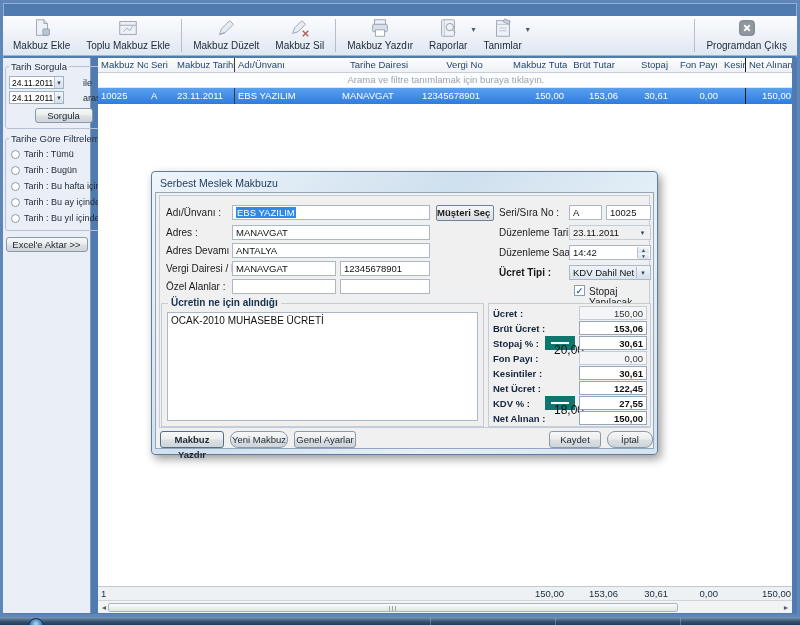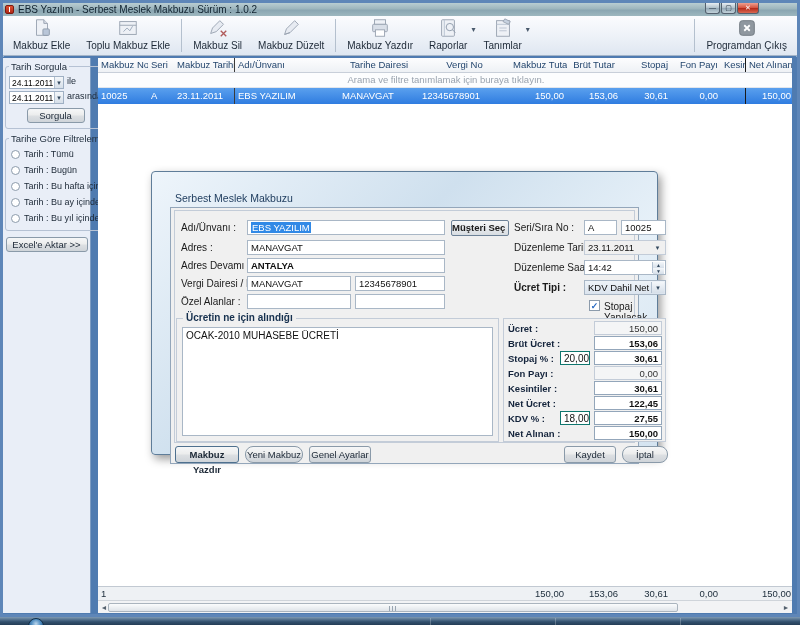--- a/index.html
+++ b/index.html
@@ -34,21 +34,21 @@
   .tsep{width:1px;background:#b4c0ce;margin:2px 3px;}
   .tarrow{font-size:8px;color:#4a5a6c;align-self:center;margin:0 0 12px -4px;}
   .tspacer{flex:1;}
 
   
   .client{position:absolute;left:0;top:54px;right:0;bottom:0;background:#4f7bb0;}
   .sidebar{position:absolute;left:0;top:1px;width:88px;bottom:1px;background:#e9eef7;
     border-right:1px solid #7d9cc2;padding:2px 2px;}
   fieldset{border:1px solid #b6c2d4;border-radius:3px;margin:1px 0 4px;padding:2px 3px 4px;}
   legend{font-size:9.5px;color:#22303f;padding:0 2px;}
-  .dcombo-row{display:flex;align-items:flex-start;margin:2px 0;}
+  .dcombo-row{display:flex;align-items:center;margin:2px 0;gap:16px;}
   .dcombo{display:flex;width:55px;height:13px;background:#fff;border:1px solid #9fb0c4;}
   .dcombo .dval{flex:1;font-size:8.5px;padding:1px 1px 0 2px;white-space:nowrap;overflow:hidden;}
   .dcombo .darr{width:9px;background:linear-gradient(#f4f7fa,#d6dfe9);border-left:1px solid #b2c0d0;
     font-size:7px;line-height:11px;text-align:center;color:#33485e;}
   .dsuffix{font-size:9px;margin-left:3px;color:#1c2836;}
   .btn{display:inline-block;border:1px solid #8a9aa9;border-radius:3px;text-align:center;
     background:linear-gradient(180deg,#f6f7f8 0%,#eceded 45%,#dcdfe2 55%,#cfd4d9 100%);
     font-size:9.5px;color:#1c2836;line-height:13px;}
   .sorgula{display:block;width:58px;margin:4px auto 1px;height:15px;}
   .radio-row{display:flex;align-items:center;height:16px;}
@@ -76,21 +76,21 @@
   .gscroll{position:absolute;left:0;right:0;bottom:0;height:13px;background:#f2f3f5;
     border-top:1px solid #cfd4da;display:flex;align-items:center;}
   .sarrow{width:12px;font-size:7px;color:#55616e;text-align:center;}
   .sthumb{position:absolute;left:10px;width:570px;top:2px;height:9px;border:1px solid #aab4be;
     border-radius:2px;background:linear-gradient(#fbfcfd,#dfe4e9);}
   .sgrip{position:absolute;left:50%;top:2px;width:9px;height:5px;margin-left:-4px;
     background:repeating-linear-gradient(90deg,#9aa6b2 0 1px,transparent 1px 3px);}
 
   
   .dialog{position:absolute;left:148px;top:168px;width:507px;height:284px;
-    border:1px solid #5f7d99;border-radius:4px;padding:18px;
+    border:1px solid #5f7d99;border-radius:4px;padding:3px;
     background:linear-gradient(135deg,#eef5fb,#cfe0ee 40%,#e6f0f8 70%,#d4e3f0);
     box-shadow:3px 4px 10px rgba(0,0,0,.4);}
   .dtitle{height:17px;font-size:10.5px;color:#1c3a5c;padding:2px 0 0 5px;}
   .dcontent{position:relative;height:257px;background:#f0f0f0;border:1px solid #93a6ba;}
   .inner-panel{position:absolute;left:3px;top:2px;right:3px;height:233px;
     border:1px solid #c3ccd8;background:#f0f0f0;}
   .dlabel{position:absolute;font-size:10px;color:#1a1a1a;white-space:nowrap;}
   .dfield{position:absolute;height:15px;background:#fff;border:1px solid #a9b7c6;
     font-size:9.5px;padding:1px 3px 0;white-space:nowrap;overflow:hidden;color:#111;}
   .sel-text{background:#3189e6;color:#fff;padding:0 1px;}
@@ -106,22 +106,22 @@
   .cblabel{font-size:10px;color:#1a1a1a;}
   .dgroup{position:absolute;border:1px solid #c3ccd8;}
   .dgroup .glegend{position:absolute;top:-7px;left:6px;background:#f0f0f0;padding:0 3px;
     font-size:10px;font-weight:bold;color:#16304e;white-space:nowrap;}
   .dtextarea{position:absolute;left:5px;top:8px;right:5px;bottom:5px;background:#fff;
     border:1px solid #a9b7c6;font-size:10px;color:#111;padding:2px 3px;overflow:hidden;}
   .fee-label{position:absolute;font-size:9.5px;font-weight:bold;color:#14243c;white-space:nowrap;}
   .fee-val{position:absolute;height:14px;background:#fff;border:1px solid #93a6ba;
     font-size:9.5px;font-weight:bold;text-align:right;padding:1px 3px 0;color:#111;}
   .fee-val.ro{background:#f4f5f6;border-color:#c3ccd8;font-weight:normal;color:#333;}
-  .fee-pct{position:absolute;height:14px;width:30px;background:#fff;border:1px solid #0f766e;
-    font-size:10px;text-align:right;padding:1px 3px 0;color:#111;}
+  .fee-pct{position:absolute;height:14px;width:30px;background:#fff;border:6px solid #0f766e;
+    font-size:12px;text-align:right;padding:1px 3px 0;color:#111;}
   .dbtn{position:absolute;height:17px;border:1px solid #8a9aa9;border-radius:3px;
     background:linear-gradient(180deg,#f6f7f8 0%,#eceded 45%,#dcdfe2 55%,#cfd4d9 100%);
     font-size:9.5px;color:#1c2836;text-align:center;line-height:15px;}
   .dbtn.primary{font-weight:bold;border-color:#4e708e;}
   .musteri{position:absolute;height:16px;border:1px solid #6d8298;border-radius:2px;
     background:linear-gradient(180deg,#f6f7f8,#d8dde2);font-size:9.5px;font-weight:bold;
     color:#1a1a1a;line-height:14px;}
 
   
   .taskbar{position:absolute;left:0;bottom:0;width:800px;height:8px;
@@ -129,29 +129,20 @@
   .orb{position:absolute;left:28px;top:1px;width:16px;height:16px;border-radius:50%;
     background:radial-gradient(circle at 50% 35%,#bcd8ee 0%,#4f8cc0 40%,#1d4f7e 75%);
     border:1px solid #12304a;}
   .tb-sep{position:absolute;top:1px;bottom:0;width:1px;background:rgba(255,255,255,.25);}
 </style>
 </head>
 <body>
 
 <div class="window">
 
-  <div class="titlebar">
-    <span class="appicon"></span>
-    <span class="title-text">EBS Yazılım - Serbest Meslek Makbuzu Sürüm : 1.0.2</span>
-    <div class="winbtns">
-      <div class="wbtn">—</div>
-      <div class="wbtn">▢</div>
-      <div class="wbtn close">✕</div>
-    </div>
-  </div>
 
   <div class="toolbar">
     <div class="tbtn">
       <span class="ticon">
           <svg width="22" height="22" viewBox="0 0 24 24">
             <path d="M6 3h8l4 4v13H6z" fill="#eef1f6" stroke="#98a2b0"></path>
             <path d="M14 3v4h4" fill="#d7dde6" stroke="#98a2b0"></path>
             <rect x="13" y="13" width="7" height="7" rx="1" fill="#b9c6d8" stroke="#8c99aa"></rect>
           </svg>
         </span>
@@ -164,34 +155,34 @@
             <path d="M3 9h18" stroke="#98a2b0"></path>
             <path d="M7 16l4-4 3 3 3-5" stroke="#9aa8ba" fill="none"></path>
           </svg>
         </span>
       <span class="tlabel">Toplu Makbuz Ekle</span>
     </div>
     <div class="tsep"></div>
     <div class="tbtn">
       <span class="ticon">
           <svg width="22" height="22" viewBox="0 0 24 24">
+            <path d="M5 19l2-6 9-9 4 4-9 9z" fill="#e7ebf2" stroke="#98a2b0"></path>
+            <path d="M5 19l6-2" stroke="#98a2b0"></path>
+          </svg>
+        </span>
+      <span class="tlabel">Makbuz Düzelt</span>
+    </div>
+    <div class="tbtn">
+      <span class="ticon">
+          <svg width="22" height="22" viewBox="0 0 24 24">
             <path d="M4 18l2-6 8-8 4 4-8 8z" fill="#e7ebf2" stroke="#98a2b0"></path>
             <path d="M15 15l6 6M21 15l-6 6" stroke="#b05a5a" stroke-width="1.5"></path>
           </svg>
         </span>
       <span class="tlabel">Makbuz Sil</span>
-    </div>
-    <div class="tbtn">
-      <span class="ticon">
-          <svg width="22" height="22" viewBox="0 0 24 24">
-            <path d="M5 19l2-6 9-9 4 4-9 9z" fill="#e7ebf2" stroke="#98a2b0"></path>
-            <path d="M5 19l6-2" stroke="#98a2b0"></path>
-          </svg>
-        </span>
-      <span class="tlabel">Makbuz Düzelt</span>
     </div>
     <div class="tsep"></div>
     <div class="tbtn">
       <span class="ticon">
           <svg width="22" height="22" viewBox="0 0 24 24">
             <rect x="6" y="3" width="12" height="5" fill="#eef1f6" stroke="#98a2b0"></rect>
             <rect x="4" y="8" width="16" height="8" rx="1" fill="#d9dfe8" stroke="#98a2b0"></rect>
             <rect x="7" y="14" width="10" height="7" fill="#fff" stroke="#98a2b0"></rect>
           </svg>
         </span>
@@ -346,21 +337,21 @@
       <div class="inner-panel"></div>
 
       <div class="dlabel" style="left:10px;top:14px;">Adı/Ünvanı :</div>
       <div class="dfield" style="left:76px;top:12px;width:198px;"><span class="sel-text">EBS YAZILIM</span></div>
       <div class="musteri" style="left:280px;top:12px;width:58px;">Müşteri Seç</div>
 
       <div class="dlabel" style="left:10px;top:34px;">Adres :</div>
       <div class="dfield" style="left:76px;top:32px;width:198px;">MANAVGAT</div>
 
       <div class="dlabel" style="left:10px;top:52px;">Adres Devamı :</div>
-      <div class="dfield" style="left:76px;top:50px;width:198px;font-weight:bold;">ANTALYA</div>
+      <div class="dfield" style="left:76px;top:50px;width:198px;">ANTALYA</div>
 
       <div class="dlabel" style="left:10px;top:70px;">Vergi Dairesi / No :</div>
       <div class="dfield" style="left:76px;top:68px;width:104px;">MANAVGAT</div>
       <div class="dfield" style="left:184px;top:68px;width:90px;">12345678901</div>
 
       <div class="dlabel" style="left:10px;top:88px;">Özel Alanlar :</div>
       <div class="dfield" style="left:76px;top:86px;width:104px;"></div>
       <div class="dfield" style="left:184px;top:86px;width:90px;"></div>
 
       <div class="dlabel" style="left:343px;top:14px;">Seri/Sıra No :</div>

